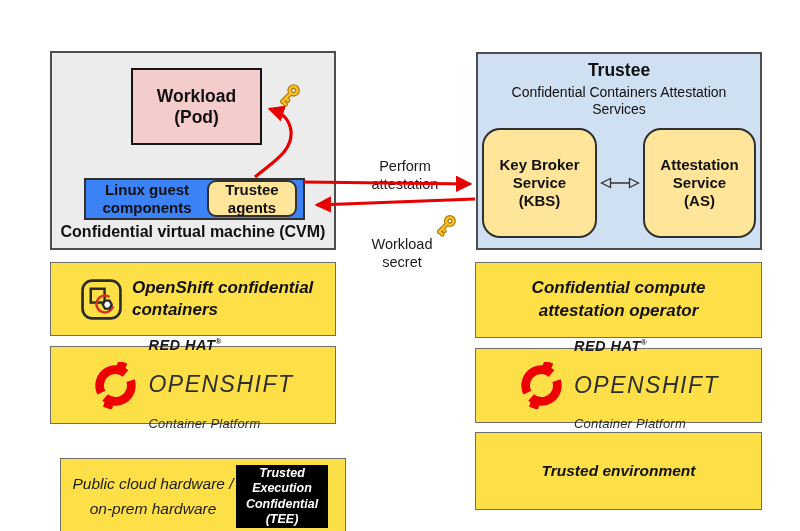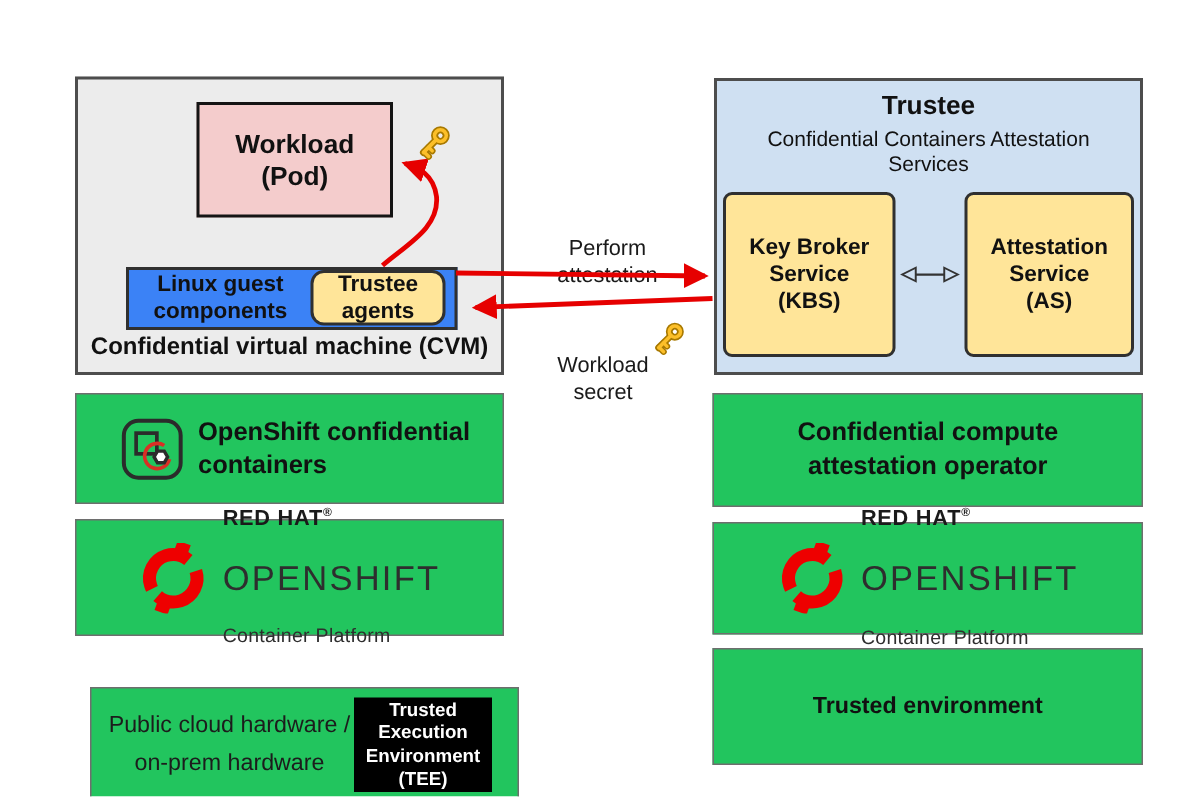--- a/index.html
+++ b/index.html
@@ -26,32 +26,32 @@
                  font-weight:bold; font-size:16px; }
 
   
   .trustee { position:absolute; left:476px; top:52px; width:286px; height:198px;
              background:#cfe0f2; border:2px solid #4d4d4d; }
   .trustee-title { position:absolute; top:6px; width:100%; text-align:center;
                    font-weight:bold; font-size:17.5px; }
   .trustee-sub { position:absolute; top:30px; width:100%; text-align:center;
                  font-weight:normal; font-size:14px; line-height:1.2; }
   .svcbox { position:absolute; top:74px; height:110px; background:#ffe599;
-            border:2px solid #303030; border-radius:6px;
+            border:2px solid #303030; border-radius:18px;
             font-weight:bold; font-size:15px; line-height:1.22; }
   .kbs { left:4px;  width:115px; }
   .as  { left:165px; width:113px; }
 
   
   .flowlabel { position:absolute; text-align:center; font-size:14.5px; line-height:1.22; color:#1a1a1a;margin-top:24px; }
   .perform { left:343px; top:134px; width:124px; }
   .secret  { left:347px; top:212px; width:110px; }
 
   
-  .row { position:absolute; background:#22c55e; border:1.5px solid #6e6e6e; }
+  .row { position:absolute; background:#fde047; border:1.5px solid #6e6e6e;font-style:italic; }
   .r-l1 { left:50px; top:262px; width:286px; height:74px; }
   .r-l2 { left:50px; top:346px; width:286px; height:78px; }
   .r-l3 { left:50px; top:458px; width:286px; height:77px;margin-left:10px; }
   .r-r1 { left:475px; top:262px; width:287px; height:76px; }
   .r-r2 { left:475px; top:348px; width:287px; height:75px; }
   .r-r3 { left:475px; top:432px; width:287px; height:78px; }
 
   .occ-icon { position:absolute; left:29px; top:15px; }
   .occ-text { position:absolute; left:81px; top:0; height:100%; display:flex; align-items:center;
               font-weight:bold; font-size:17px; line-height:1.32; }
@@ -184,21 +184,21 @@
   </div>
 
   <div class="row r-l3">
     <div class="hardware center">
       <span class="ml">Public cloud hardware /
 on-prem hardware</span>
     </div>
     <div class="tee center">
       <span class="ml">Trusted
 Execution
-Environment
+Confidential
 (TEE)</span>
     </div>
   </div>
 
   <div class="row r-r1">
     <div class="boldcenter17 center">
       <span class="ml">Confidential compute
 attestation operator</span>
     </div>
   </div>

